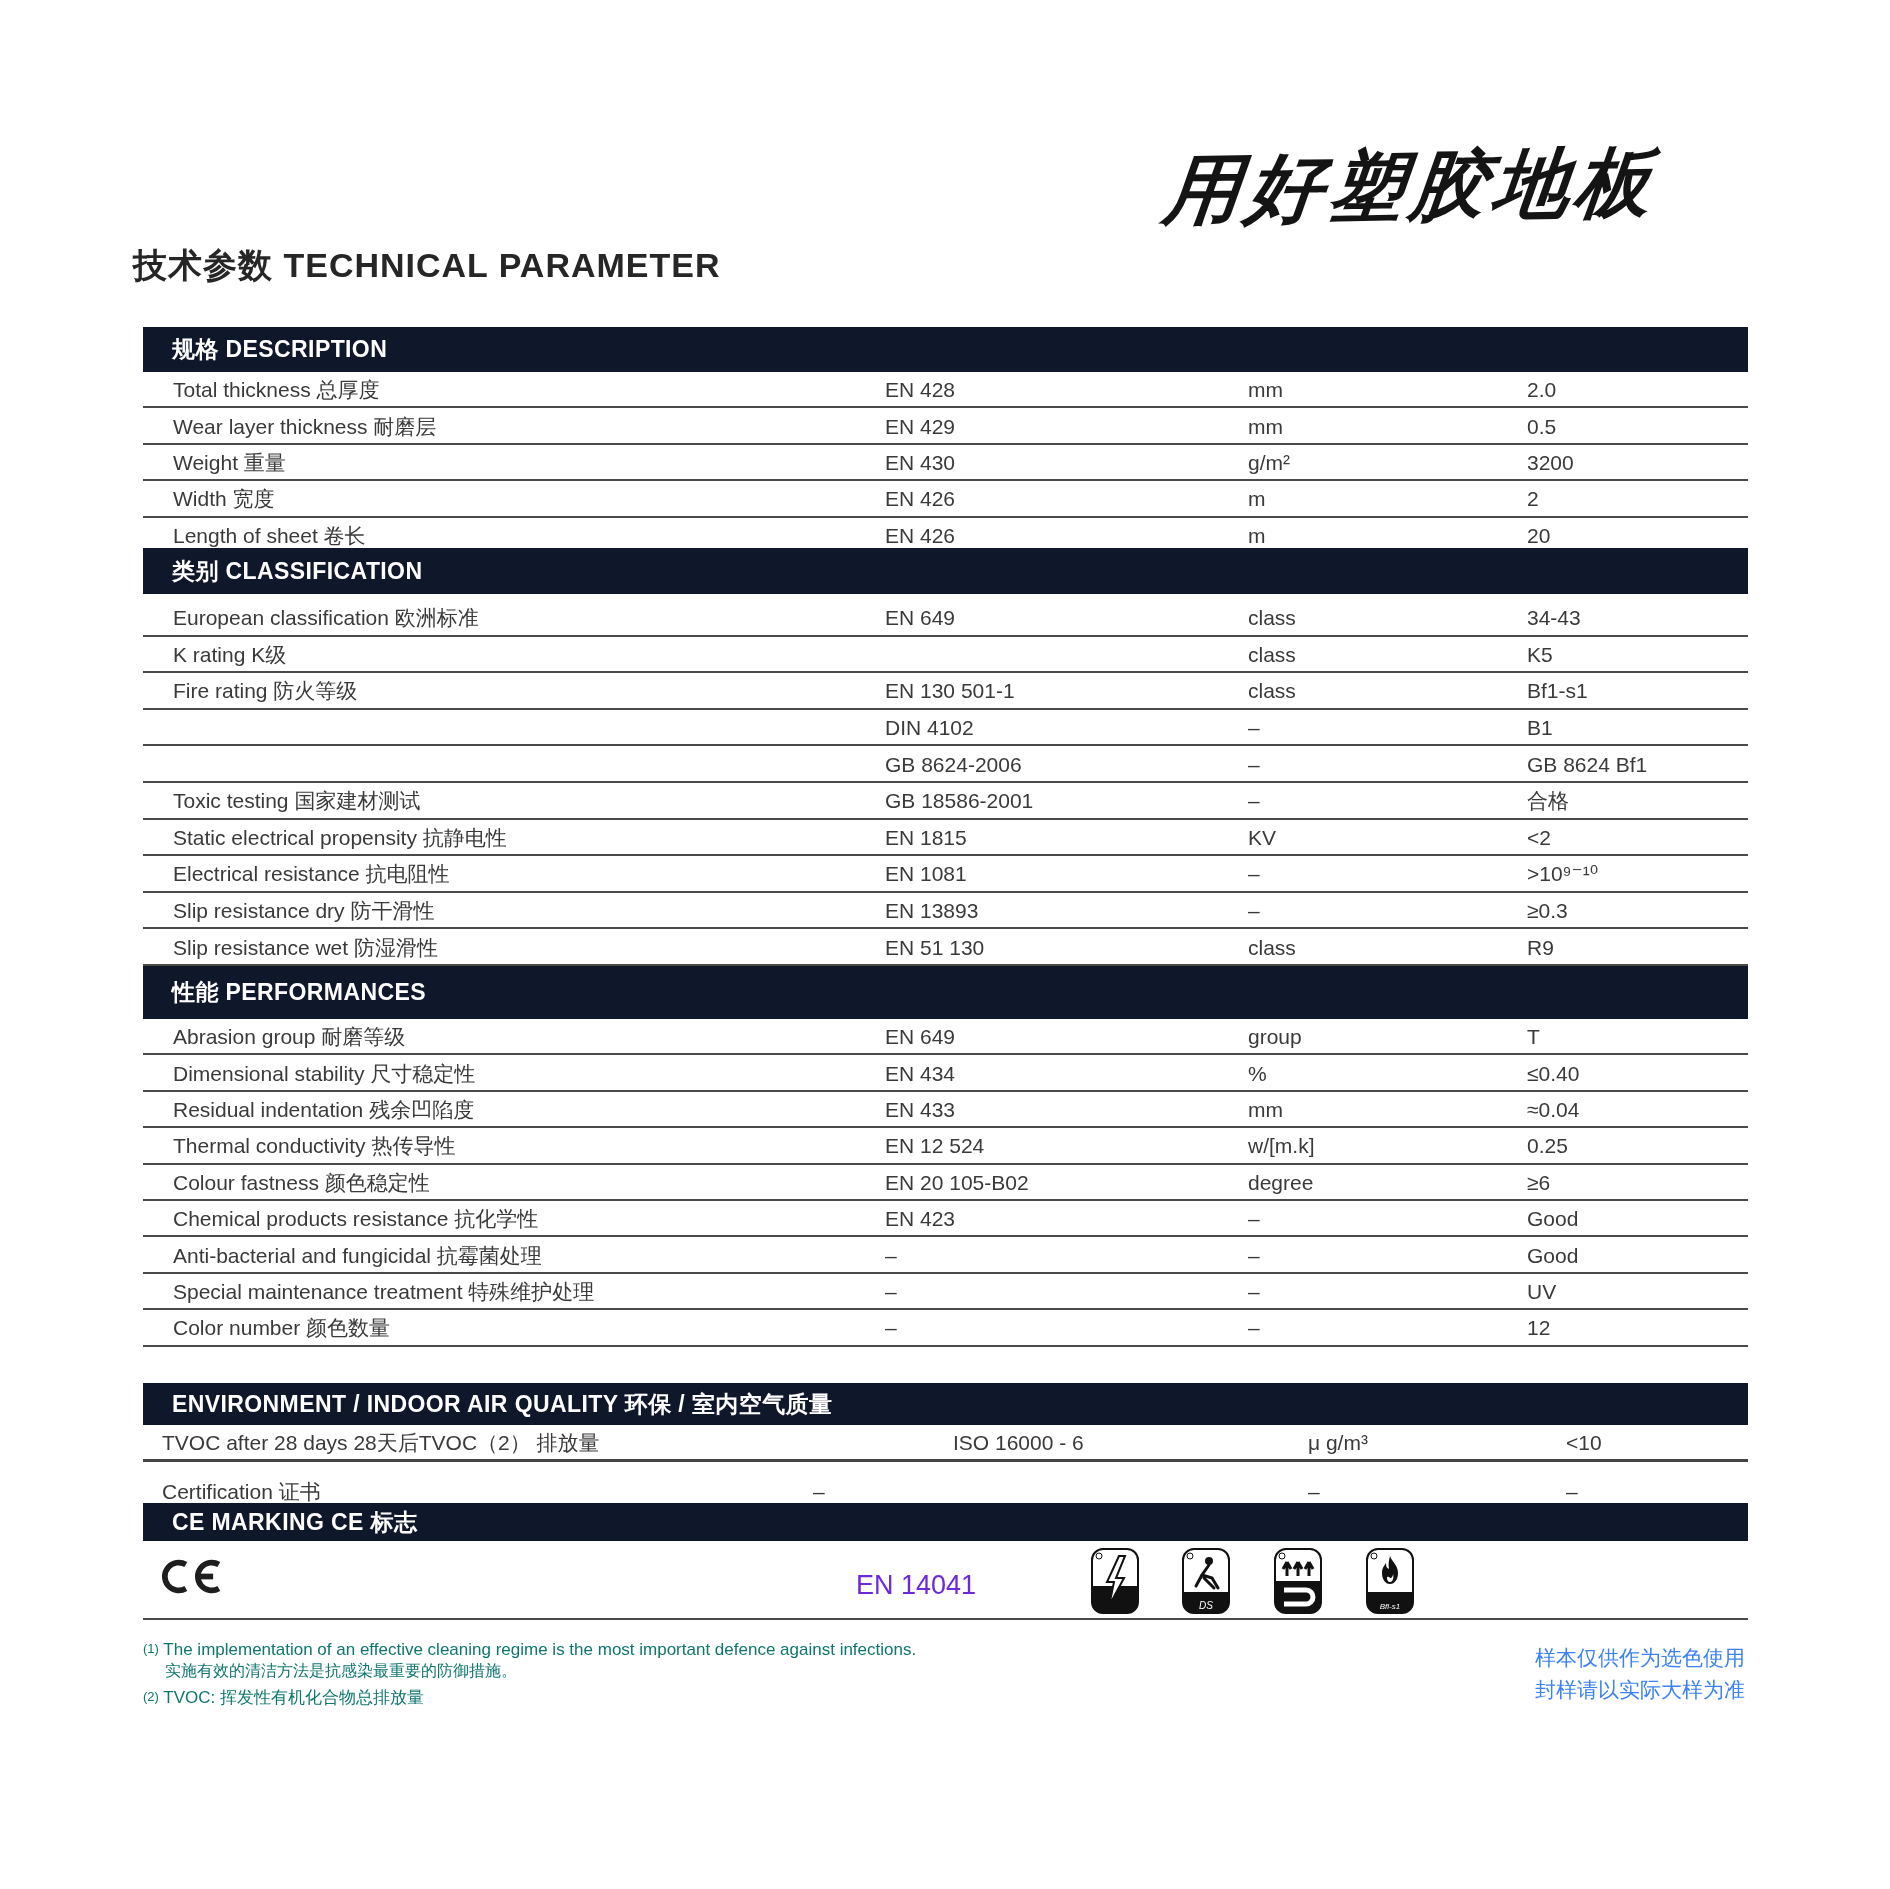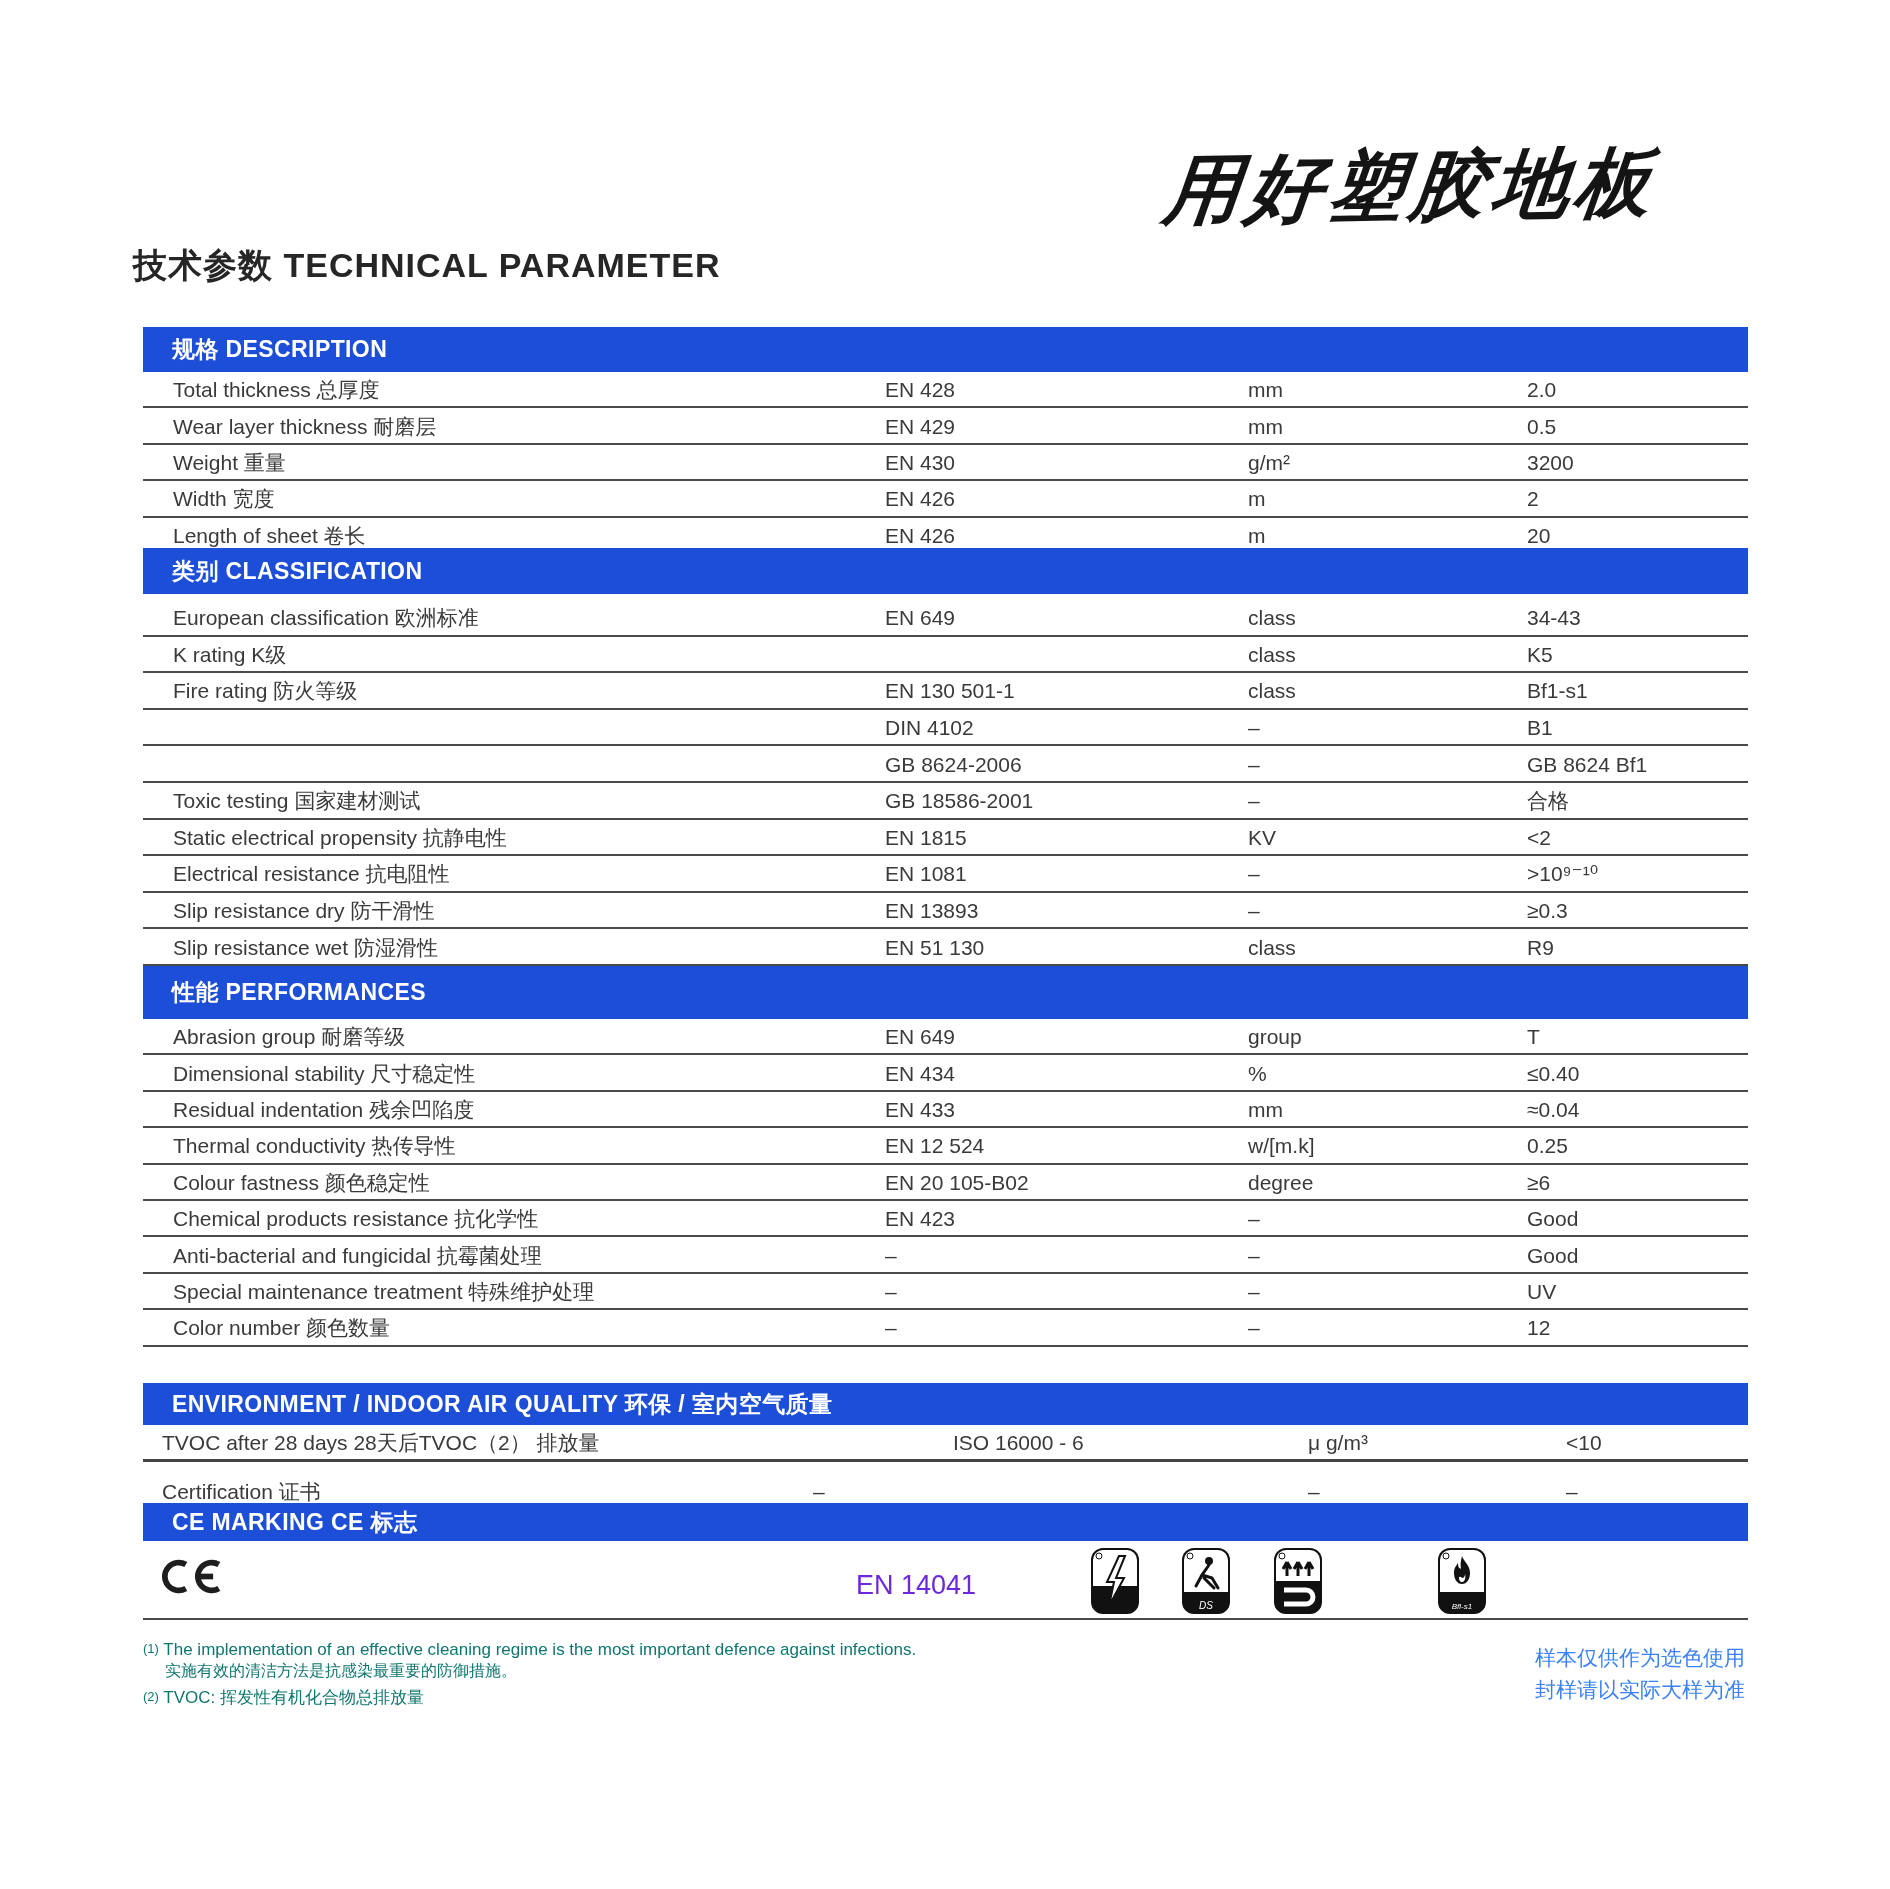--- a/index.html
+++ b/index.html
@@ -3,21 +3,21 @@
 <meta charset="utf-8">
 <style>
   html,body{margin:0;padding:0;background:#ffffff;}
   .page{position:relative;width:1890px;height:1889px;background:#ffffff;overflow:hidden;
         font-family:"Liberation Sans","DejaVu Sans",sans-serif;color:#3a3a3a;}
   .page-title{position:absolute;left:133px;top:243px;font-size:34px;font-weight:600;
         letter-spacing:1px;color:#262626;white-space:nowrap;}
   .calligraphy{position:absolute;left:1165px;top:148px;width:520px;font-size:76px;line-height:1;
         font-family:"Liberation Serif","DejaVu Serif",serif;font-weight:bold;font-style:italic;
         letter-spacing:6px;color:#141414;transform:skewX(-7deg) rotate(-1deg);white-space:nowrap;}
-  .bar{position:absolute;left:143px;width:1605px;background:#1d4ed8;color:#ffffff;
+  .bar{position:absolute;left:143px;width:1605px;background:#0f172a;color:#ffffff;
         display:flex;align-items:center;box-sizing:border-box;padding-left:29px;
         font-size:23px;font-weight:600;letter-spacing:0.4px;white-space:nowrap;}
   .rows{position:absolute;left:143px;width:1605px;}
   .row{position:relative;box-sizing:border-box;border-bottom:2px solid #4b4a48;}
   .rows-desc .row{height:36.4px;}
   .rows-class .row{height:36.6px;}
   .rows-perf .row{height:36.4px;}
   .rows-env .row-0{height:37px;border-bottom:3px solid #454442;}
   .rows-env .row-1{height:57px;border-bottom:none;}
   .cell{position:absolute;top:50%;transform:translateY(-50%);font-size:21px;color:#3a3a3a;
@@ -266,21 +266,21 @@
     <svg width="48" height="66" viewBox="0 0 48 66">
       <rect x="1" y="1" width="46" height="64" rx="11" fill="#ffffff" stroke="#111" stroke-width="2"></rect>
       <path d="M1,33 h46 v21 a11,11 0 0 1 -11,11 h-24 a11,11 0 0 1 -11,-11 z" fill="#111"></path>
       <circle cx="8" cy="8" r="3" fill="none" stroke="#111" stroke-width="1"></circle>
       <path d="M13,28 V14 M13,14 l-4,7 M13,14 l4,7" stroke="#111" stroke-width="3" fill="none"></path>
       <path d="M24,28 V14 M24,14 l-4,7 M24,14 l4,7" stroke="#111" stroke-width="3" fill="none"></path>
       <path d="M35,28 V14 M35,14 l-4,7 M35,14 l4,7" stroke="#111" stroke-width="3" fill="none"></path>
       <path d="M10,42 h22 a7,7 0 0 1 0,14 h-22" fill="none" stroke="#ffffff" stroke-width="5"></path>
     </svg>
   </div>
-  <div class="pict" style="left:1438px;">
+  <div class="pict" style="left:1366px;">
     <svg width="48" height="66" viewBox="0 0 48 66">
       <rect x="1" y="1" width="46" height="64" rx="11" fill="#ffffff" stroke="#111" stroke-width="2"></rect>
       <path d="M1,44 h46 v10 a11,11 0 0 1 -11,11 h-24 a11,11 0 0 1 -11,-11 z" fill="#111"></path>
       <circle cx="8" cy="8" r="3" fill="none" stroke="#111" stroke-width="1"></circle>
       <path d="M24,8 c2,6 8,9 8,17 c0,6 -3,11 -8,11 c-5,0 -8,-5 -8,-11 c0,-5 2,-7 4,-10 c0,4 1,5 3,6 c-1,-5 0,-9 1,-13 z" fill="#111"></path>
       <path d="M24,30 c2,0 3,-2 3,-4 c1,3 0,8 -3,8 c-2,0 -3,-2 -3,-4 c0,-1 1,-2 3,0 z" fill="#ffffff"></path>
       <text x="24" y="61" font-size="8" fill="#ffffff" text-anchor="middle" font-family="Liberation Sans, DejaVu Sans, sans-serif">Bfl-s1</text>
     </svg>
   </div>
 

